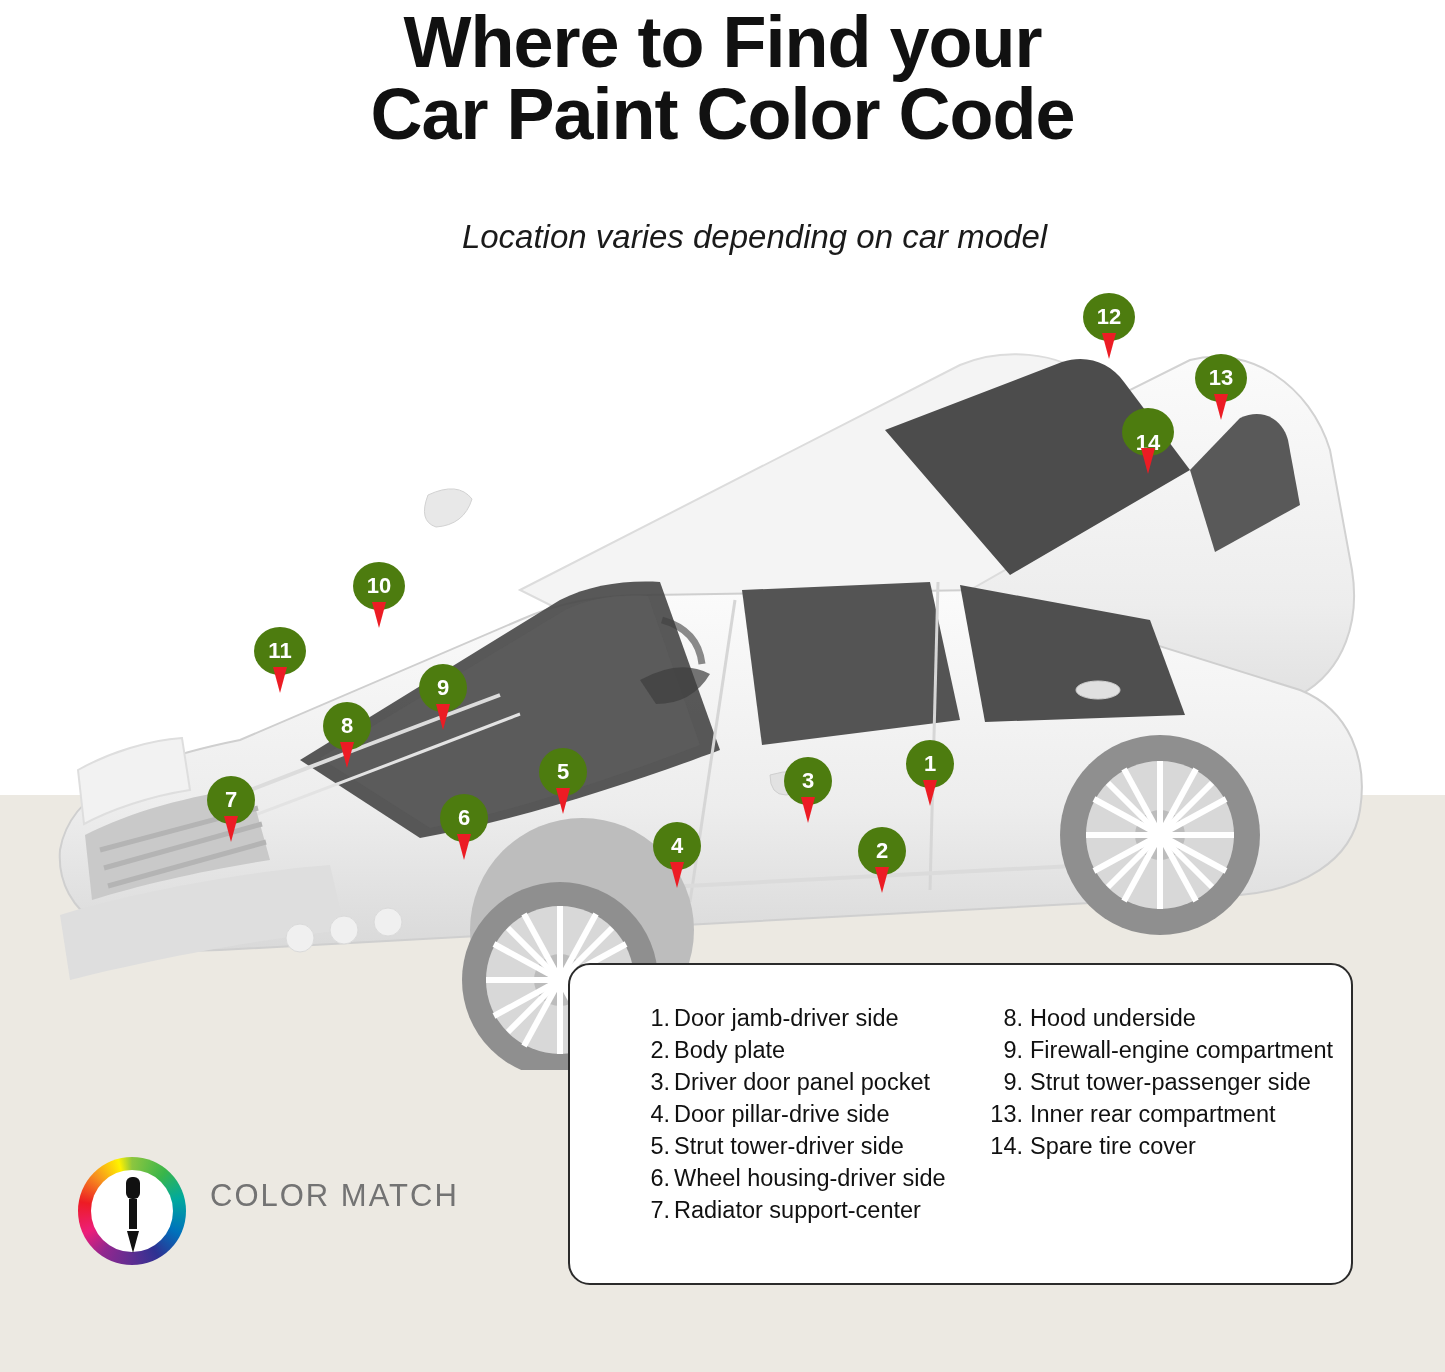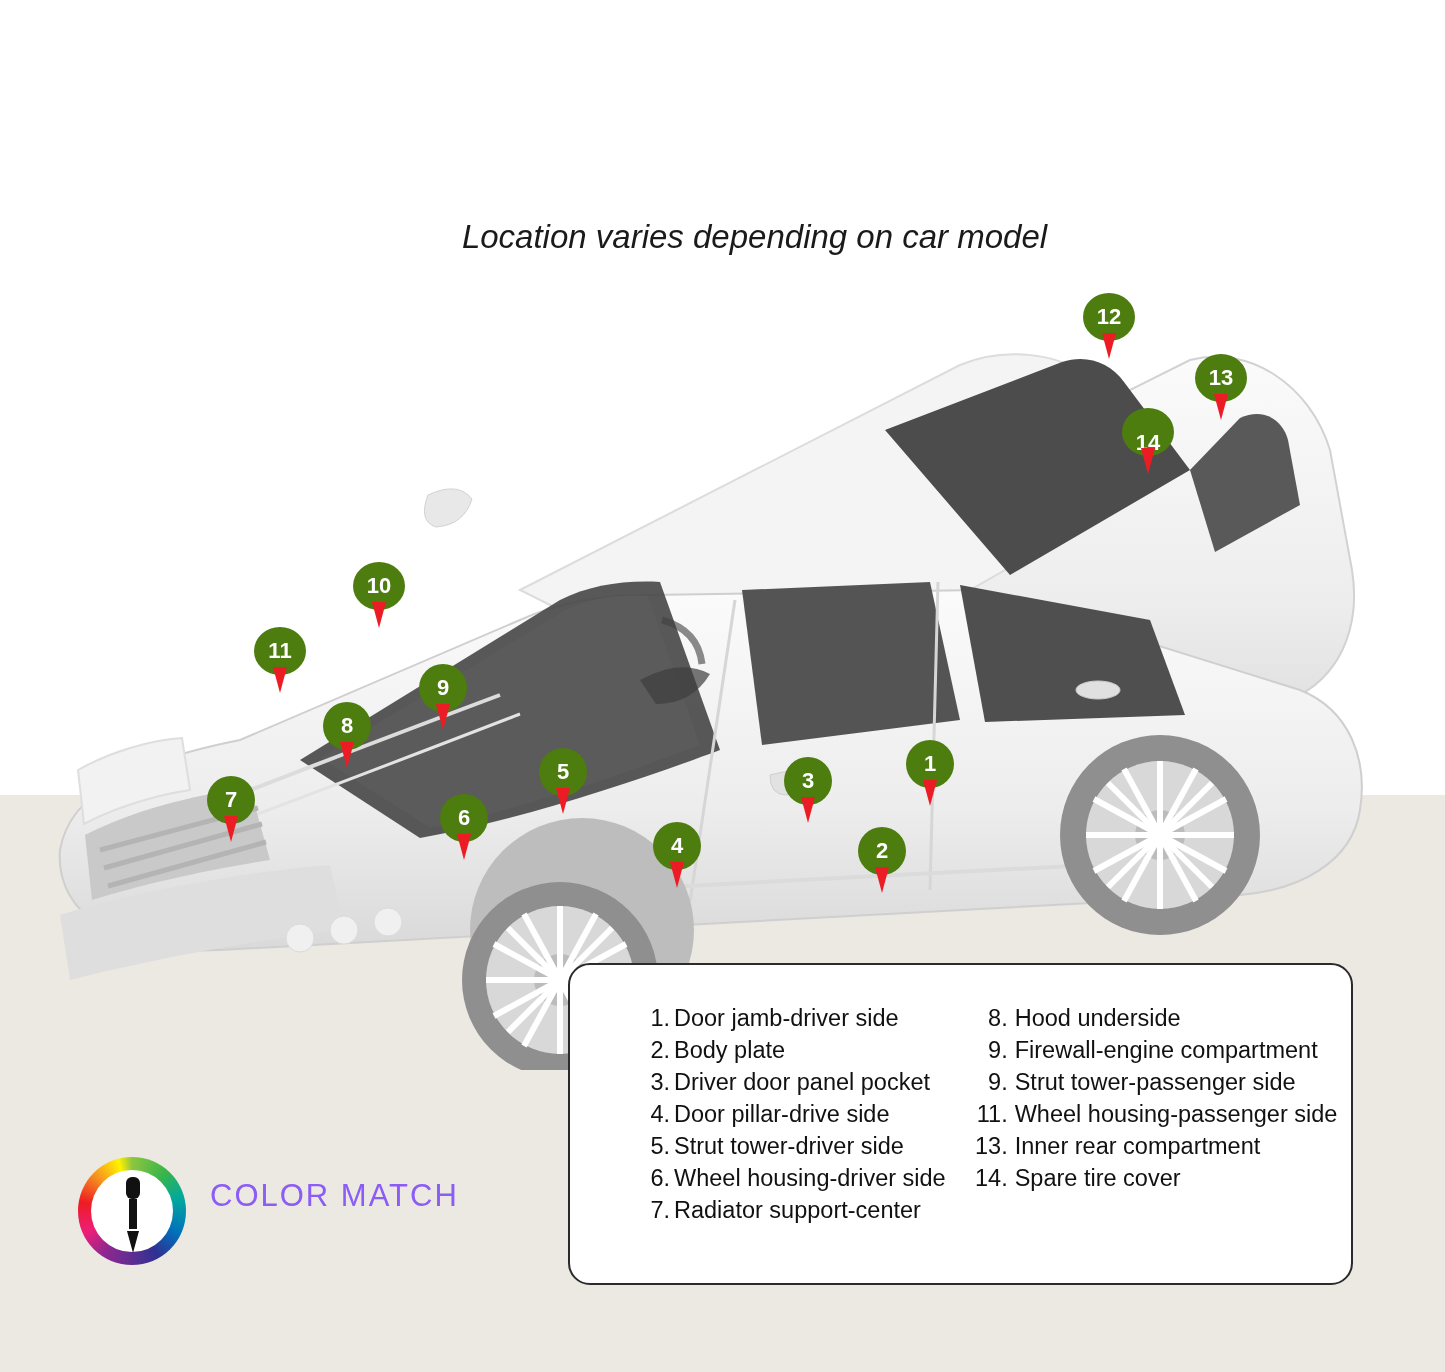--- a/index.html
+++ b/index.html
@@ -171,38 +171,40 @@
     height: 74px;
   }
   .brand-text {
     position: absolute;
     left: 132px;
     top: 22px;
   }
   .brand-line1 {
     font-size: 31px;
     letter-spacing: 2px;
-    color: #8b5cf6;
+    color: #737373;
     line-height: 1.12;
   }
   .brand-line2 {
     font-size: 31px;
     font-weight: bold;
     letter-spacing: 2px;
     color: #1b1b1b;
     line-height: 1.12;
   }
 </style>
 </head>
 <body>
 
 <div id="page">
 
   <div class="ground"></div>
 
+  <div class="title">Where to Find your
+Car Paint Color Code</div>
   <div class="subtitle">Location varies depending on car model</div>
 
   <div class="car-stage">
     <svg width="1445" height="780" viewBox="0 0 1445 780" xmlns="http://www.w3.org/2000/svg">
       <defs>
         <linearGradient id="bodyGrad" x1="0" y1="0" x2="0" y2="1">
           <stop offset="0%" stop-color="#fbfbfb"></stop>
           <stop offset="60%" stop-color="#ededed"></stop>
           <stop offset="100%" stop-color="#d9d9d9"></stop>
         </linearGradient>
@@ -386,24 +388,20 @@
         </div>
         <div class="legend-item">
           <span class="legend-num">9.</span>
           <span>Firewall-engine compartment</span>
         </div>
         <div class="legend-item">
           <span class="legend-num">9.</span>
           <span>Strut tower-passenger side</span>
         </div>
         <div class="legend-item">
-          <span class="legend-num">11.</span>
-          <span>Wheel housing-passenger side</span>
-        </div>
-        <div class="legend-item">
           <span class="legend-num">13.</span>
           <span>Inner rear compartment</span>
         </div>
         <div class="legend-item">
           <span class="legend-num">14.</span>
           <span>Spare tire cover</span>
         </div>
       </div>
     </div>
   </div>

